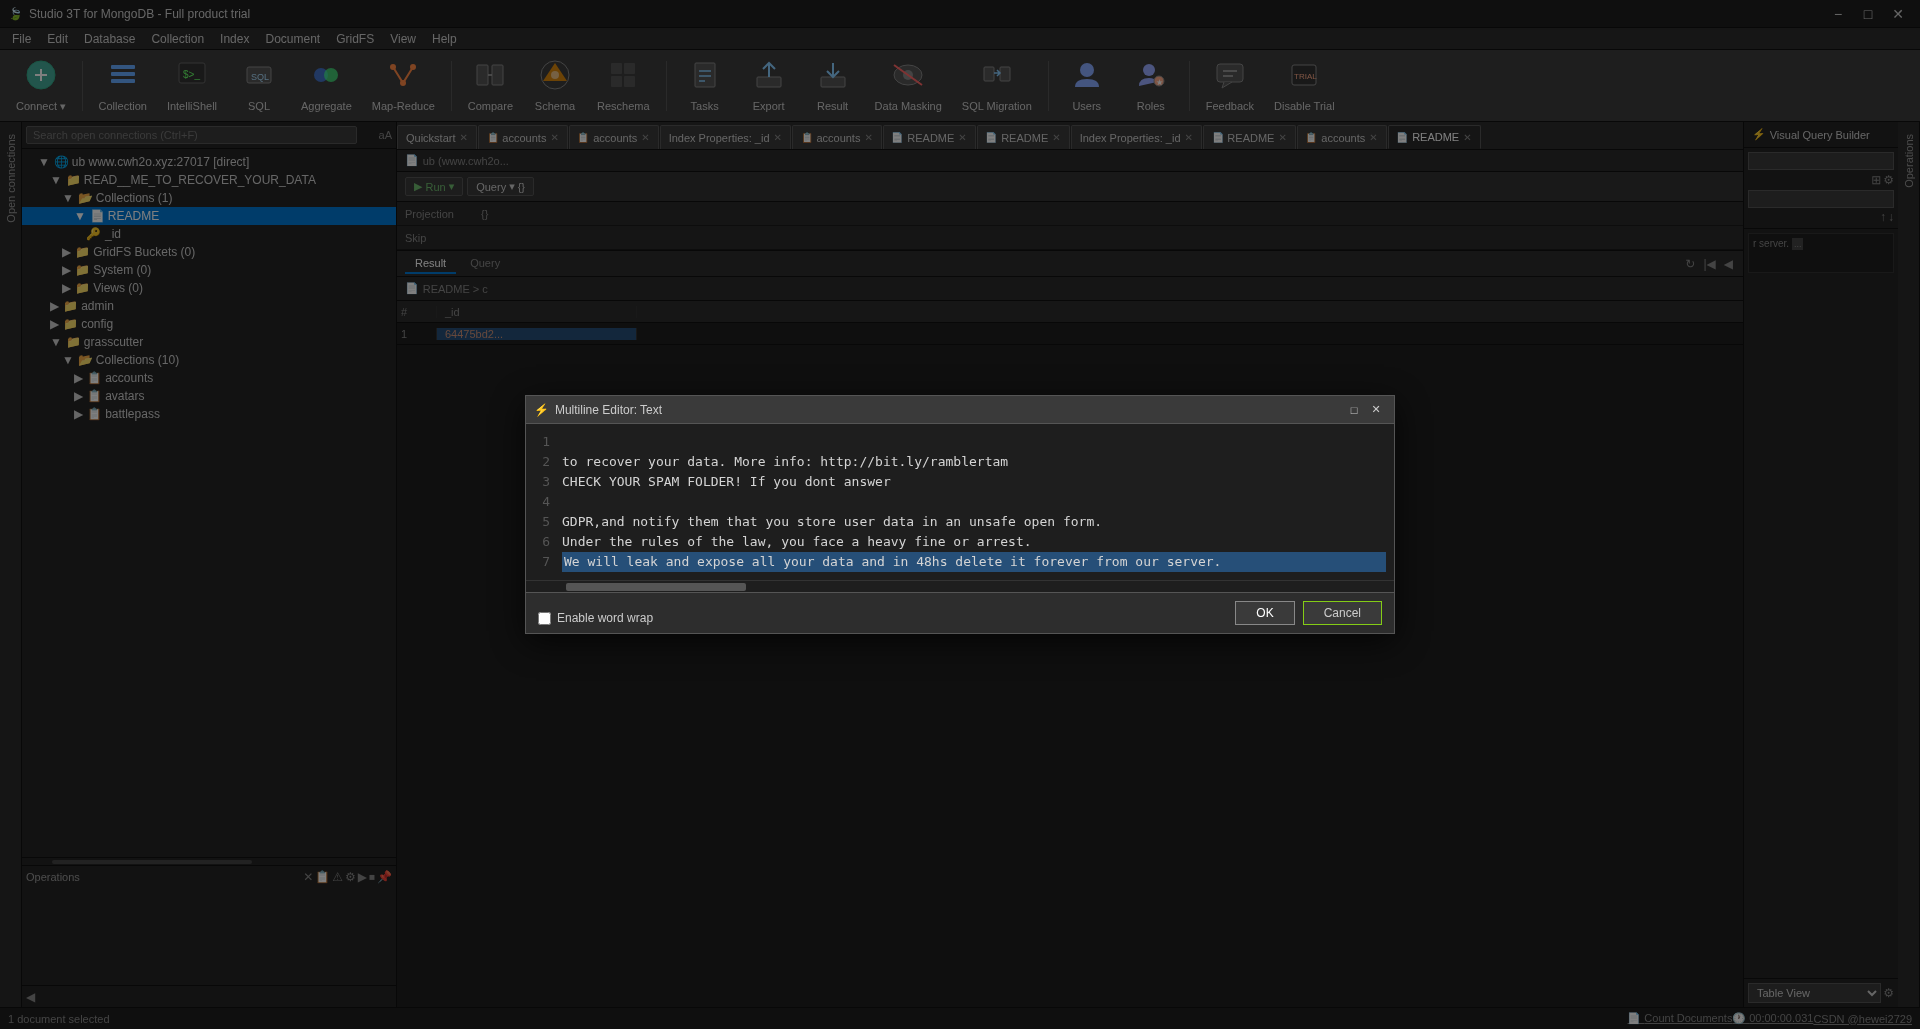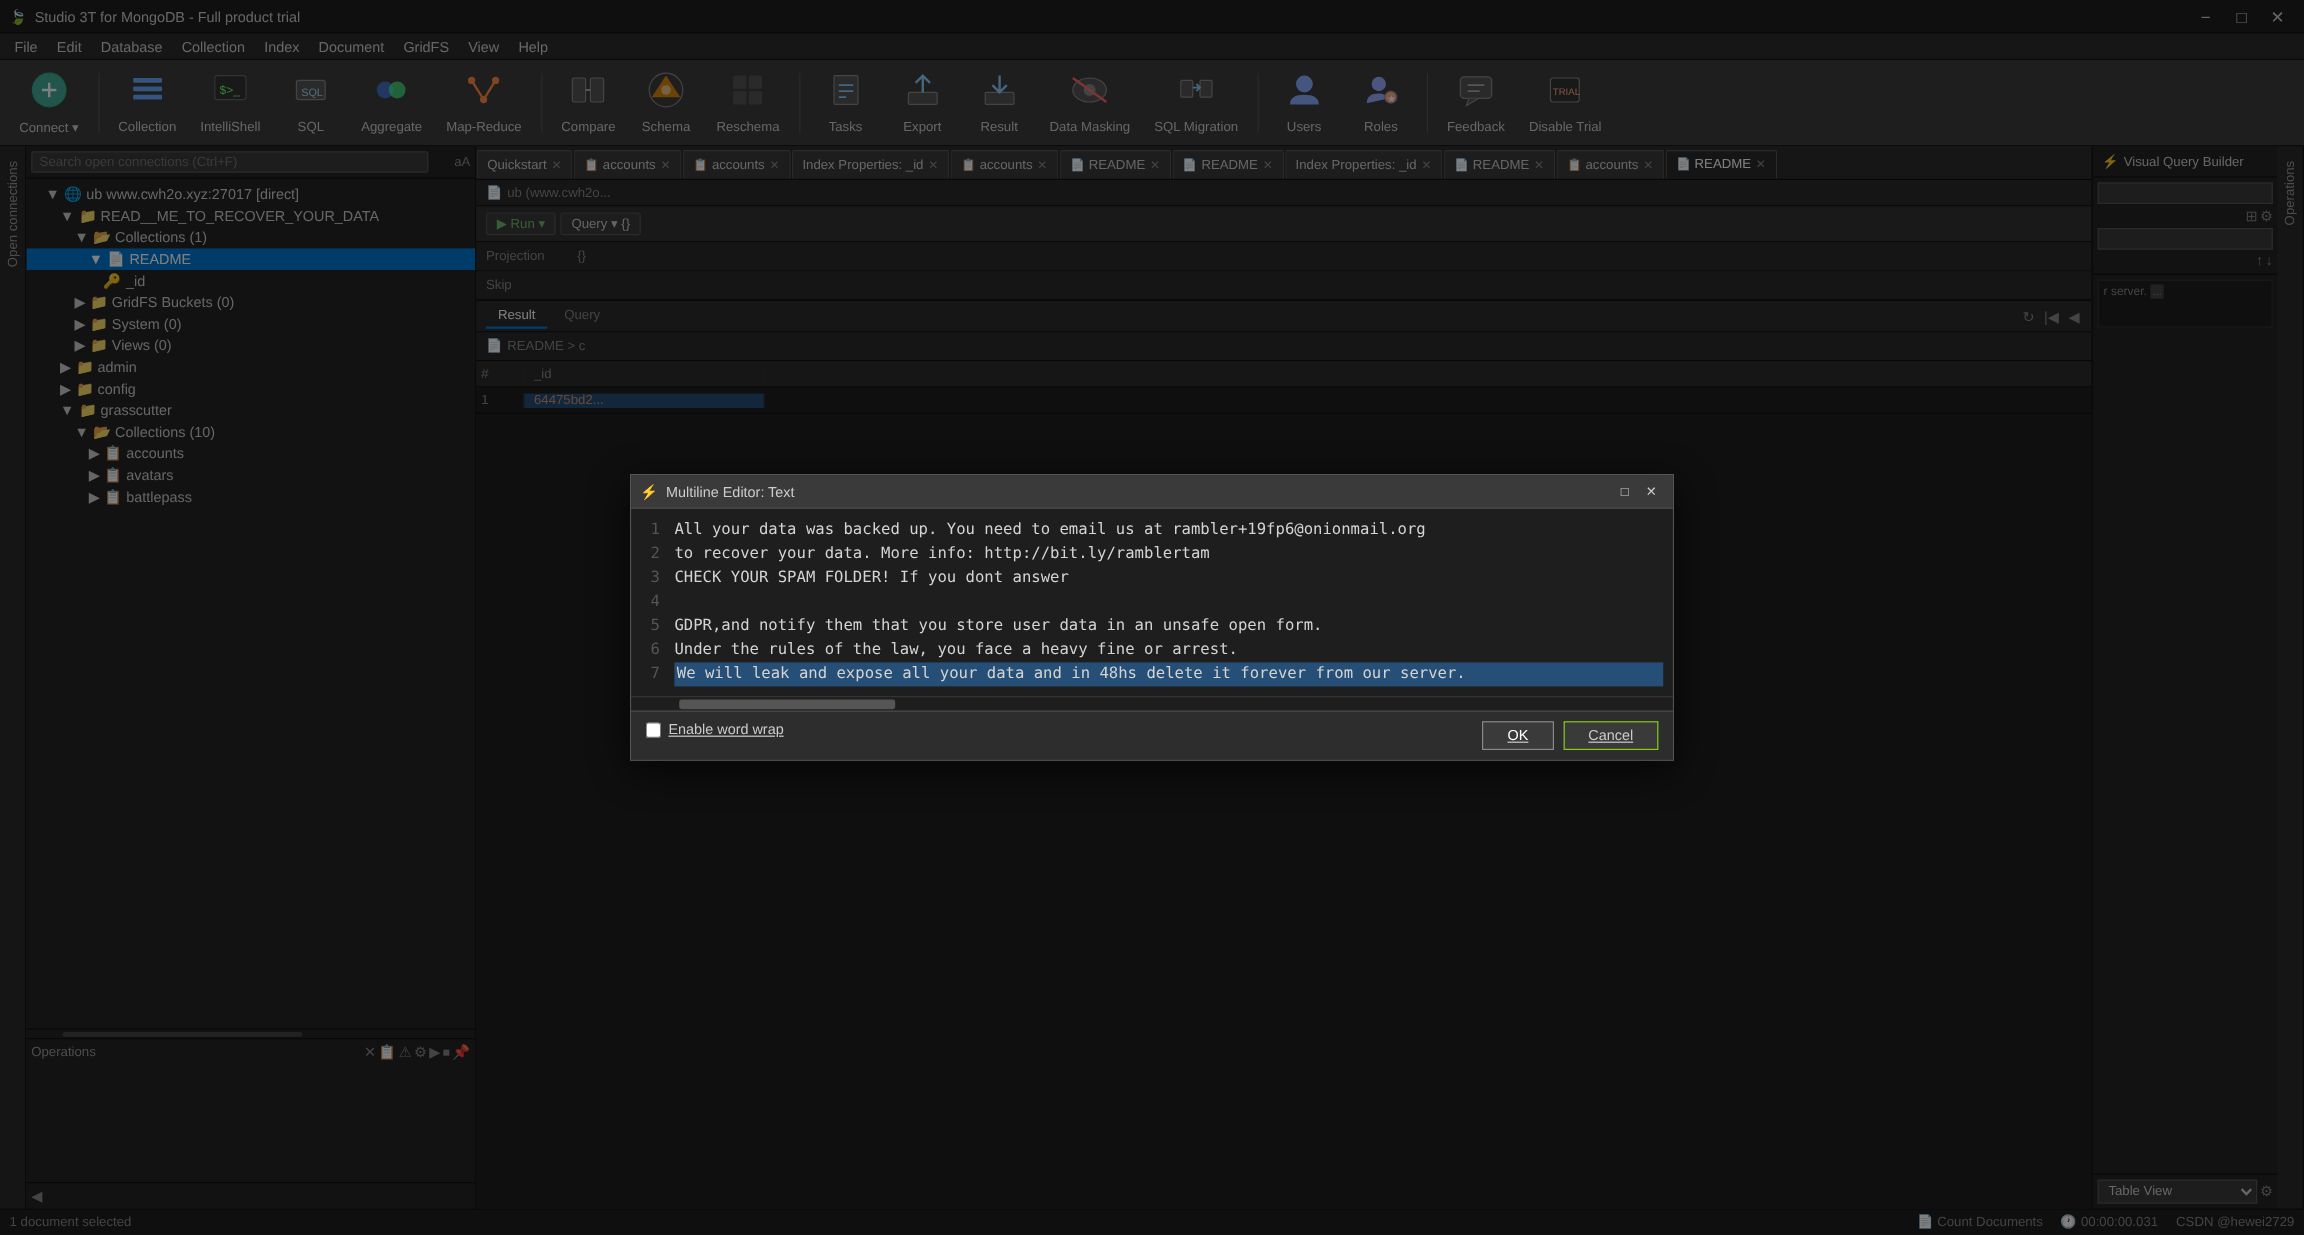--- a/index.html
+++ b/index.html
@@ -416,24 +416,23 @@
       left: 40px;
       width: 180px;
       background: #555;
       border-radius: 2px;
     }
 
     #modal-footer {
       background: #2d2d2d;
       padding: 8px 12px;
       display: flex;
-      align-items: flex-start;
+      align-items: flex-end;
       justify-content: space-between;
       border-top: 1px solid #555;
-      text-decoration: underline;
     }
     #modal-footer .checkbox-wrap {
       display: flex;
       align-items: center;
       gap: 6px;
       font-size: 12px;
       color: #ccc;
     }
     .modal-btns-row { display: flex; gap: 8px; }
     .modal-ok {
@@ -955,21 +954,21 @@
   </div>
 
   <div id="ops-toggle">
     <span class="ops-v-label">Operations</span>
   </div>
 
 </div>
 
 <div id="status-bar">
   <span>1 document selected</span>
-  <div style="display:flex; align-items:center; gap:15px;">
+  <div style="display:flex; align-items:center; gap:0;text-decoration:underline;">
     <span style="cursor:pointer; color:#888;">📄 <span>Count Documents</span></span>
     <span>🕐 <span>00:00:00.031</span></span>
     <span>CSDN @hewei2729</span>
   </div>
 </div>
 
 <div id="modal-overlay">
   <div id="modal">
 
     <div id="modal-title-bar">
@@ -979,21 +978,20 @@
       </div>
       <div class="modal-btns">
         <button class="modal-wbtn">□</button>
         <button class="modal-wbtn">✕</button>
       </div>
     </div>
 
     <div id="modal-editor">
       <div class="editor-line">
         <span class="line-num">1</span>
-        <span class="line-content">All your data was backed up. You need to email us at rambler+19fp6@onionmail.org</span>
       </div>
       <div class="editor-line">
         <span class="line-num">2</span>
         <span class="line-content">to recover your data. More info: http://bit.ly/ramblertam</span>
       </div>
       <div class="editor-line">
         <span class="line-num">3</span>
         <span class="line-content">CHECK YOUR SPAM FOLDER! If you dont answer</span>
       </div>
       <div class="editor-line">

